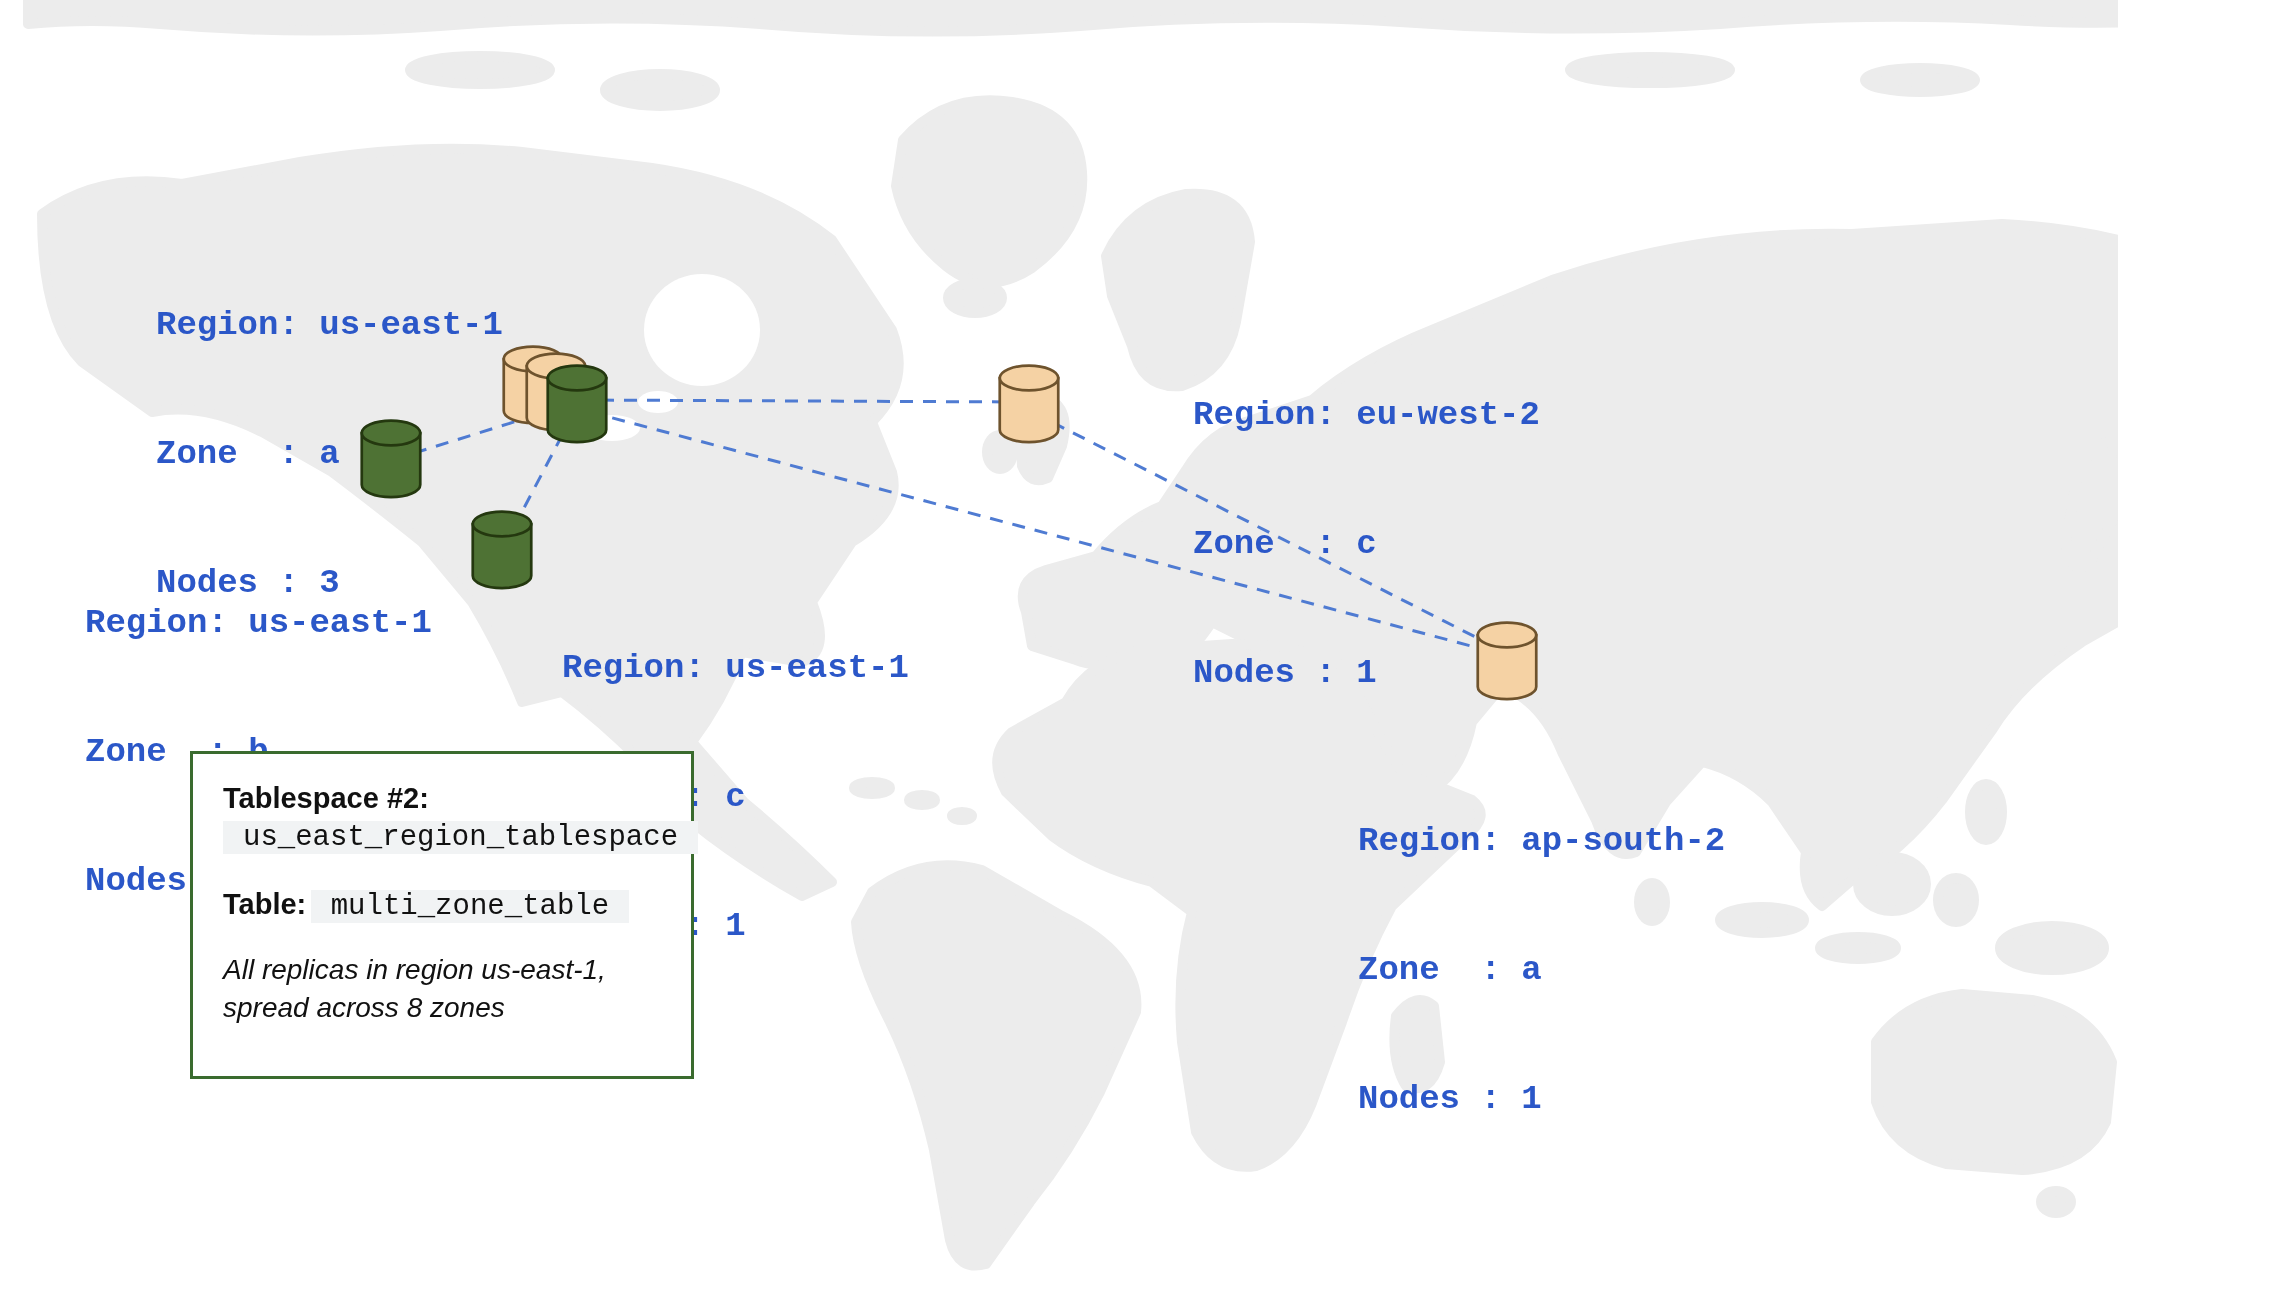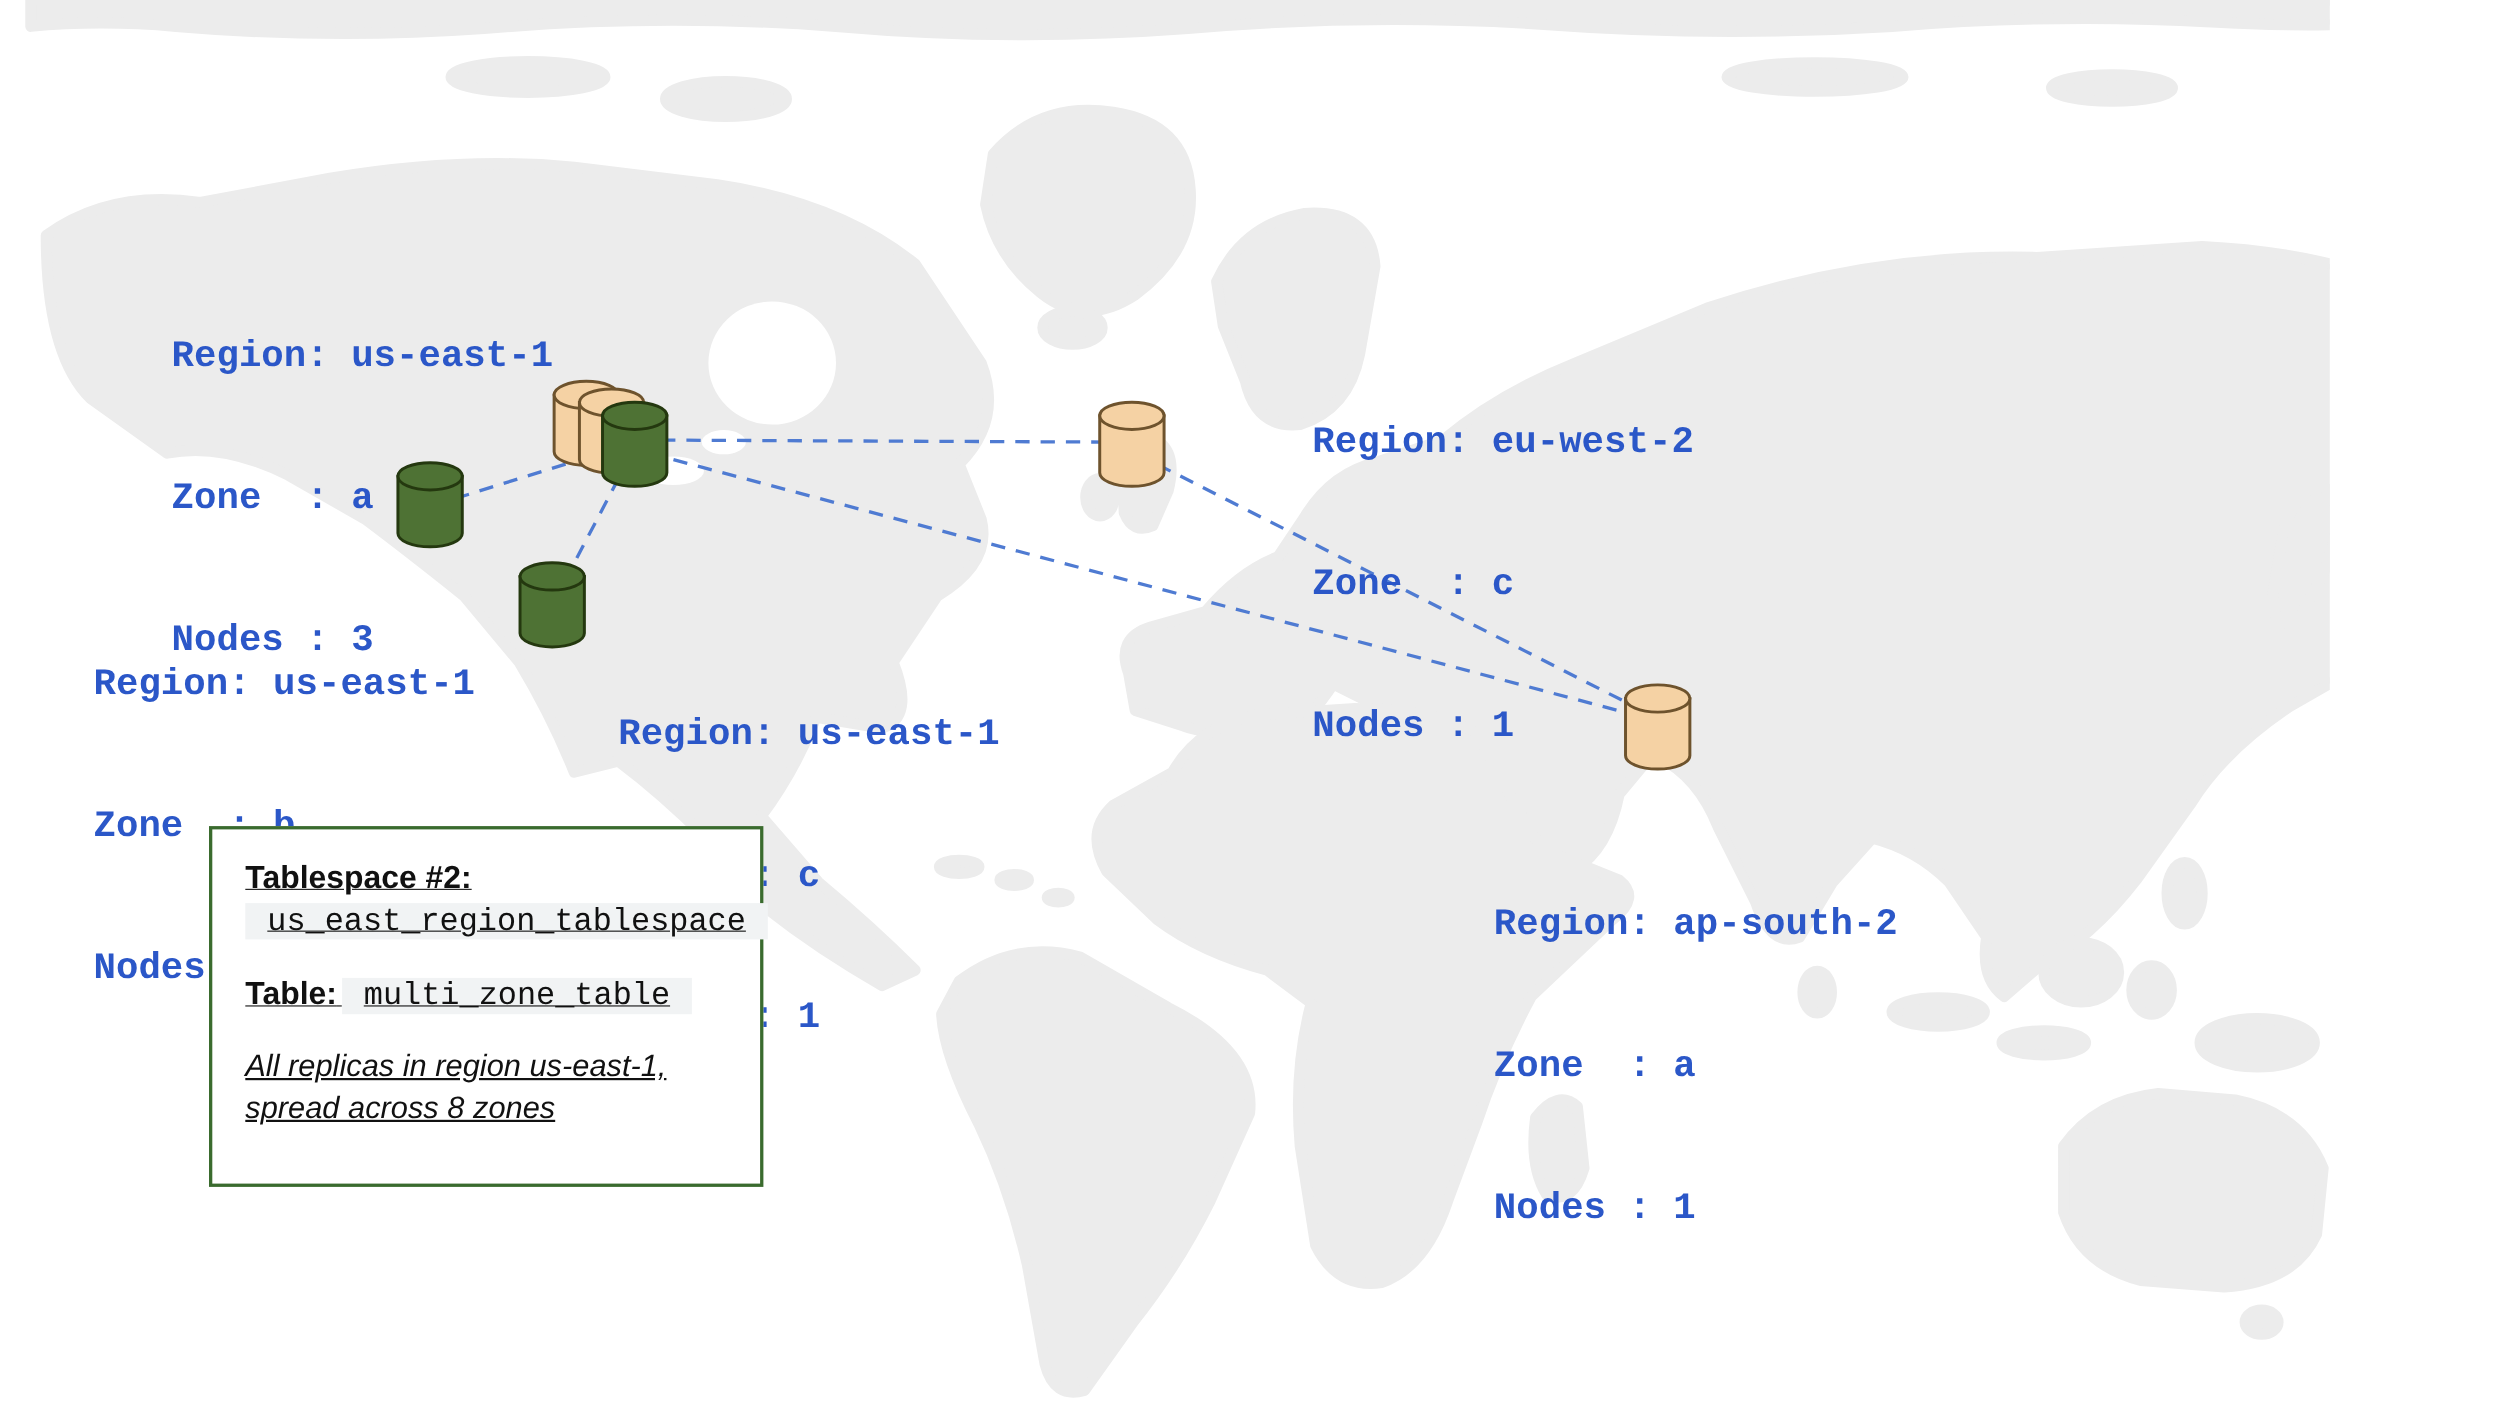--- a/index.html
+++ b/index.html
@@ -69,21 +69,20 @@
   .zone-label span { display: block; white-space: pre; }
   .legend {
     position: absolute;
     left: 190px; top: 751px;
     width: 504px; height: 328px;
     box-sizing: border-box;
     border: 3px solid var(--legend-border-green, #3a6b2e);
     background: var(--background, #ffffff);
     padding: 24px 30px;
     color: #111111;
-    text-decoration: underline;
   }
   .legend .bold-label {
     font-weight: bold;
     font-size: 29px;
     line-height: 40px;
   }
   .legend .mono-value {
     font-family: "Liberation Mono", "DejaVu Sans Mono", monospace;
     font-size: 29px;
     line-height: 40px;
@@ -196,21 +195,21 @@
   <div class="zone-label" style="left:85px; top:516px;">
     <span>Region: us-east-1</span>
     <span>Zone  : b</span>
     <span>Nodes : 1</span>
   </div>
   <div class="zone-label" style="left:562px; top:561px;">
     <span>Region: us-east-1</span>
     <span>Zone  : c</span>
     <span>Nodes : 1</span>
   </div>
-  <div class="zone-label" style="left:1193px; top:296px;">
+  <div class="zone-label" style="left:1193px; top:308px;">
     <span>Region: eu-west-2</span>
     <span>Zone  : c</span>
     <span>Nodes : 1</span>
   </div>
   <div class="zone-label" style="left:1358px; top:734px;">
     <span>Region: ap-south-2</span>
     <span>Zone  : a</span>
     <span>Nodes : 1</span>
   </div>
 

